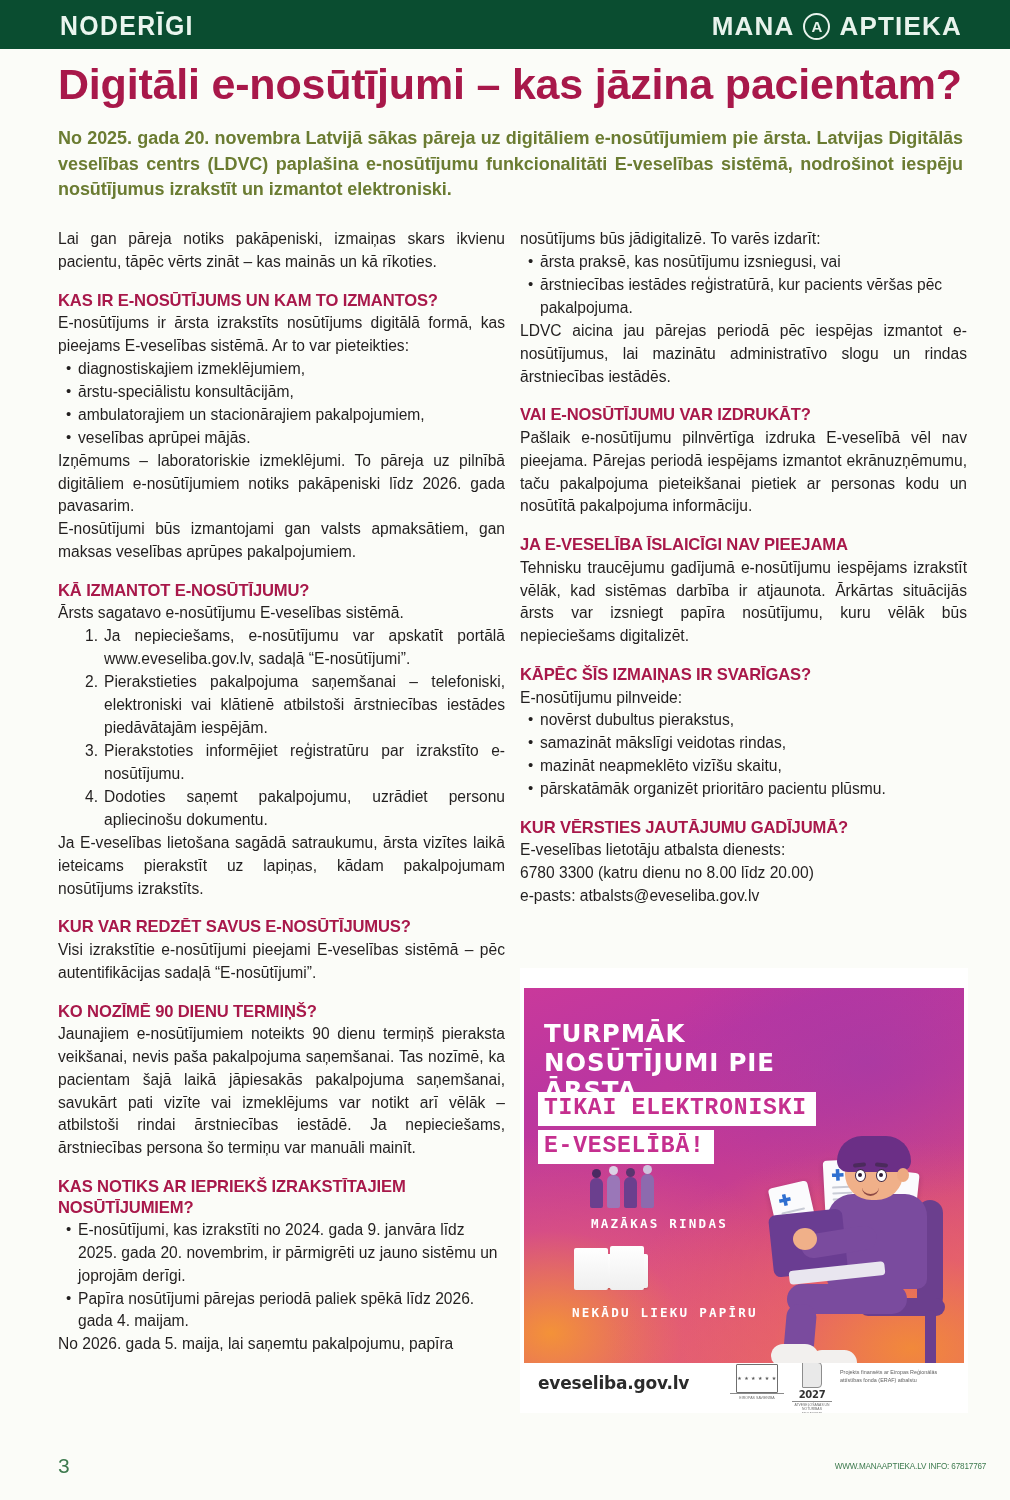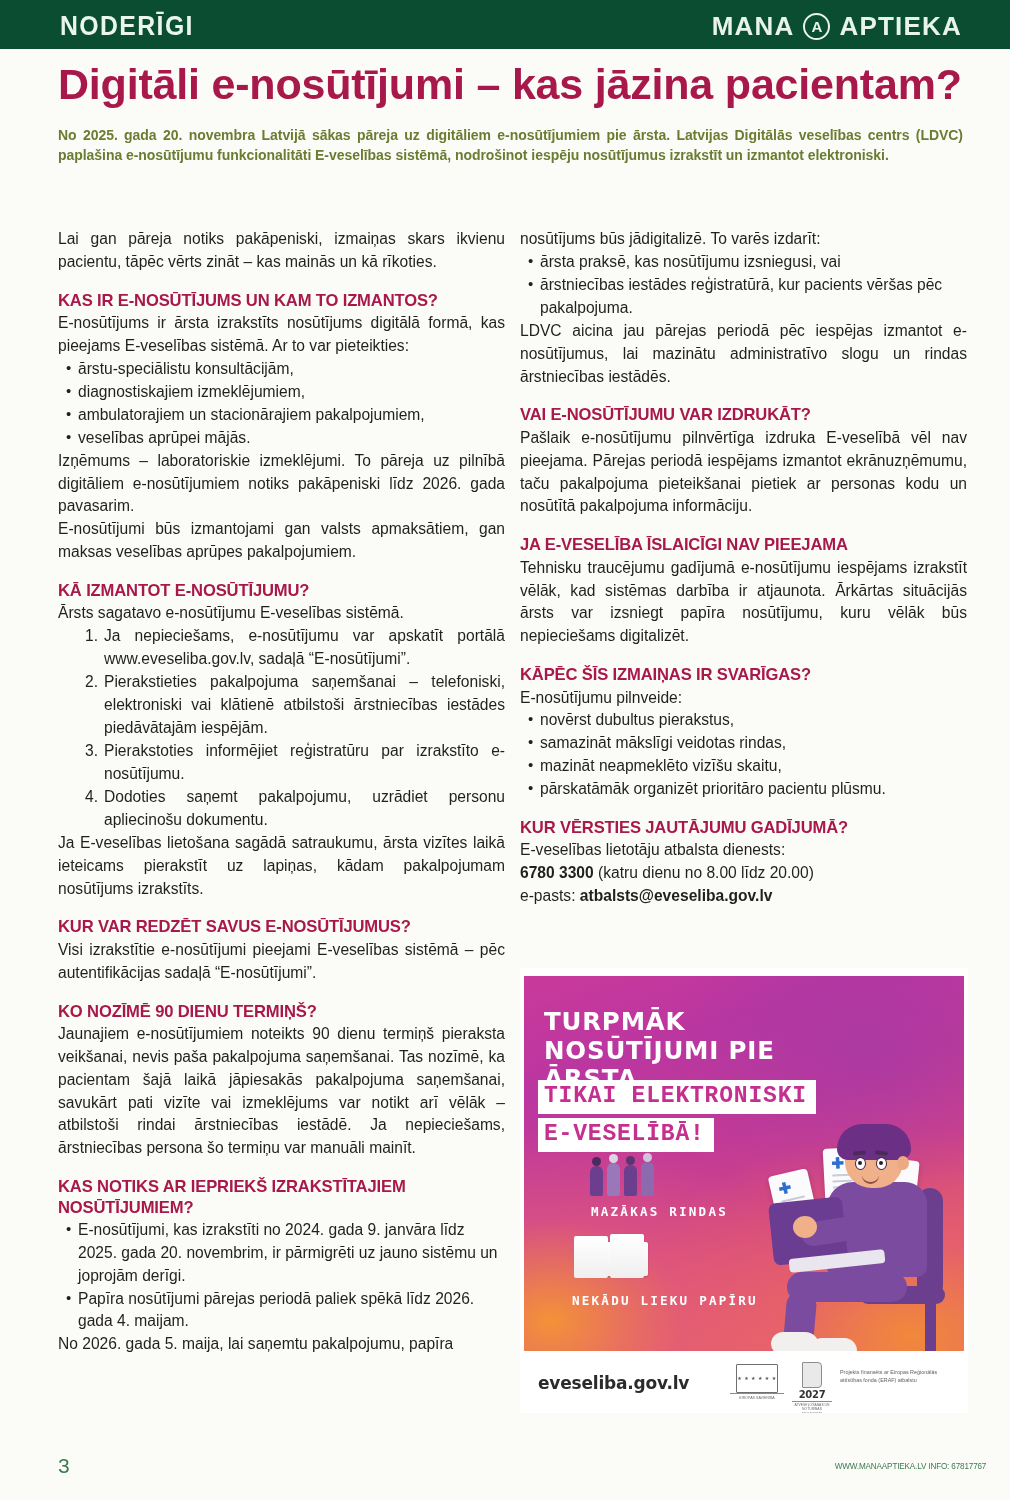--- a/index.html
+++ b/index.html
@@ -76,21 +76,21 @@
     font-family: "Liberation Sans Narrow", "Liberation Sans", sans-serif;
     letter-spacing: -0.2px;
   }
 
   
   .lead {
     position: absolute;
     left: 58px;
     top: 126px;
     width: 905px;
-    font-size: 14px;
+    font-size: 18px;
     line-height: 1.42;
     font-weight: 700;
     color: #6b7c32;
     text-align: justify;
     font-family: "Liberation Sans Narrow", "Liberation Sans", sans-serif;
     letter-spacing: -0.05px;
   }
 
   
   .col {
@@ -150,35 +150,35 @@
     text-align: justify;
   }
   ol.num li::before {
     content: counter(n) ".";
     position: absolute;
     left: 2px; top: 0;
     width: 22px;
     text-align: right;
   }
 
-  b, strong { font-weight: 700; }
+  b, strong { font-weight: 400; }
 
   
   .poster {
     position: absolute;
     left: 520px;
     top: 968px;
     width: 448px;
     height: 445px;
     background: #ffffff;
     overflow: hidden;
   }
   .poster-art {
     position: absolute;
-    left: 4px; top: 8px;
+    left: 4px; top: 20px;
     width: 440px;
     height: 375px;
     background:
       radial-gradient(120% 95% at 88% 96%, rgba(243,140,54,0.92) 0%, rgba(238,104,96,0.55) 26%, rgba(214,70,150,0.0) 58%),
       radial-gradient(95% 85% at 6% 92%, rgba(245,150,52,0.95) 0%, rgba(232,96,120,0.5) 32%, rgba(200,60,150,0.0) 62%),
       linear-gradient(160deg, #c9399b 0%, #bb36a0 22%, #c23a96 44%, #cf4487 62%, #d9547a 78%, #e0686c 100%);
     overflow: hidden;
   }
   .poster-art::after {
     content: "";
@@ -463,22 +463,22 @@
 <div class="page-title">Digitāli e-nosūtījumi – kas jāzina pacientam?</div>
 <div class="lead">No 2025. gada 20. novembra Latvijā sākas pāreja uz digitāliem e-nosūtījumiem pie ārsta. Latvijas Digitālās veselības centrs (LDVC) paplašina e-nosūtījumu funkcionalitāti E-veselības sistēmā, nodrošinot iespēju nosūtījumus izrakstīt un izmantot elektroniski.</div>
 
 <div class="col col-left">
 
   <p>Lai gan pāreja notiks pakāpeniski, izmaiņas skars ikvienu pacientu, tāpēc vērts zināt – kas mainās un kā rīkoties.</p>
 
   <h2 class="sec">KAS IR E-NOSŪTĪJUMS UN KAM TO IZMANTOS?</h2>
   <p>E-nosūtījums ir ārsta izrakstīts nosūtījums digitālā formā, kas pieejams E-veselības sistēmā. Ar to var pieteikties:</p>
   <ul class="bul">
+    <li>diagnostiskajiem izmeklējumiem,</li>
     <li>ārstu-speciālistu konsultācijām,</li>
-    <li>diagnostiskajiem izmeklējumiem,</li>
     <li>ambulatorajiem un stacionārajiem pakalpojumiem,</li>
     <li>veselības aprūpei mājās.</li>
   </ul>
   <p>Izņēmums – laboratoriskie izmeklējumi. To pāreja uz pilnībā digitāliem e-nosūtījumiem notiks pakāpeniski līdz 2026. gada pavasarim.</p>
   <p>E-nosūtījumi būs izmantojami gan valsts apmaksātiem, gan maksas veselības aprūpes pakalpojumiem.</p>
 
   <h2 class="sec">KĀ IZMANTOT E-NOSŪTĪJUMU?</h2>
   <p class="nj">Ārsts sagatavo e-nosūtījumu E-veselības sistēmā.</p>
   <ol class="num">
     <li>Ja nepieciešams, e-nosūtījumu var apskatīt portālā www.eveseliba.gov.lv, sadaļā “E-nosūtījumi”.</li>

